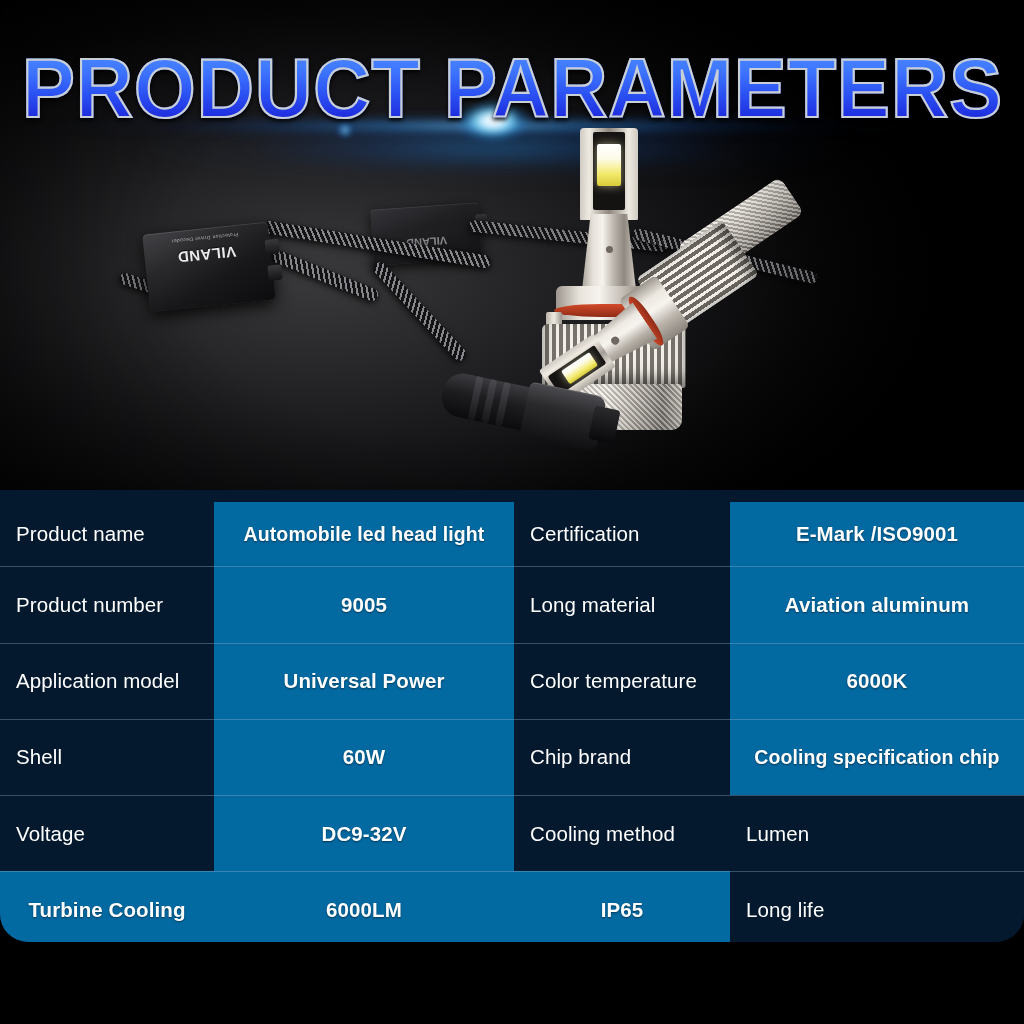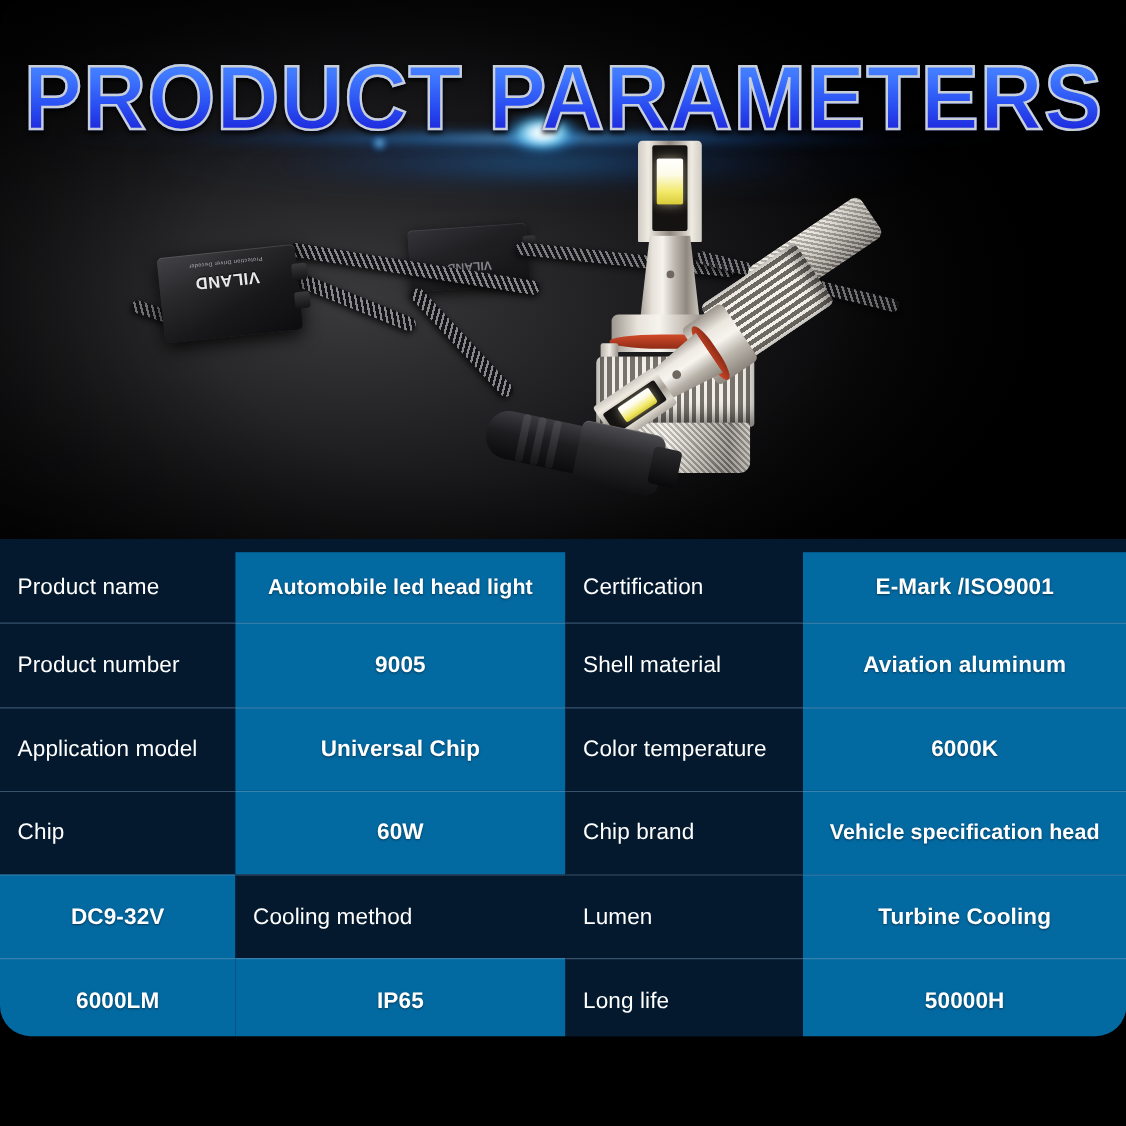--- a/index.html
+++ b/index.html
@@ -404,30 +404,31 @@
     <span class="title">PRODUCT PARAMETERS</span>
   </div>
 
   <div class="spec-table" id="spec-table">
       <div class="cell label r0">Product name</div>
       <div class="cell value r0 tight">Automobile led head light</div>
       <div class="cell label r0">Certification</div>
       <div class="cell value r0">E-Mark /ISO9001</div>
       <div class="cell label">Product number</div>
       <div class="cell value">9005</div>
-      <div class="cell label">Shell material</div>
+      <div class="cell label">Long material</div>
       <div class="cell value">Aviation aluminum</div>
       <div class="cell label">Application model</div>
-      <div class="cell value">Universal Chip</div>
+      <div class="cell value">Universal Power</div>
       <div class="cell label">Color temperature</div>
       <div class="cell value">6000K</div>
-      <div class="cell label">Chip</div>
+      <div class="cell label">Shell</div>
       <div class="cell value">60W</div>
       <div class="cell label">Chip brand</div>
-      <div class="cell value tight">Vehicle specification head</div>
+      <div class="cell value tight">Cooling specification chip</div>
+      <div class="cell label">Voltage</div>
       <div class="cell value">DC9-32V</div>
       <div class="cell label">Cooling method</div>
       <div class="cell label">Lumen</div>
       <div class="cell value">Turbine Cooling</div>
       <div class="cell value">6000LM</div>
       <div class="cell value">IP65</div>
       <div class="cell label">Long life</div>
       <div class="cell value">50000H</div>
     </div>
 

